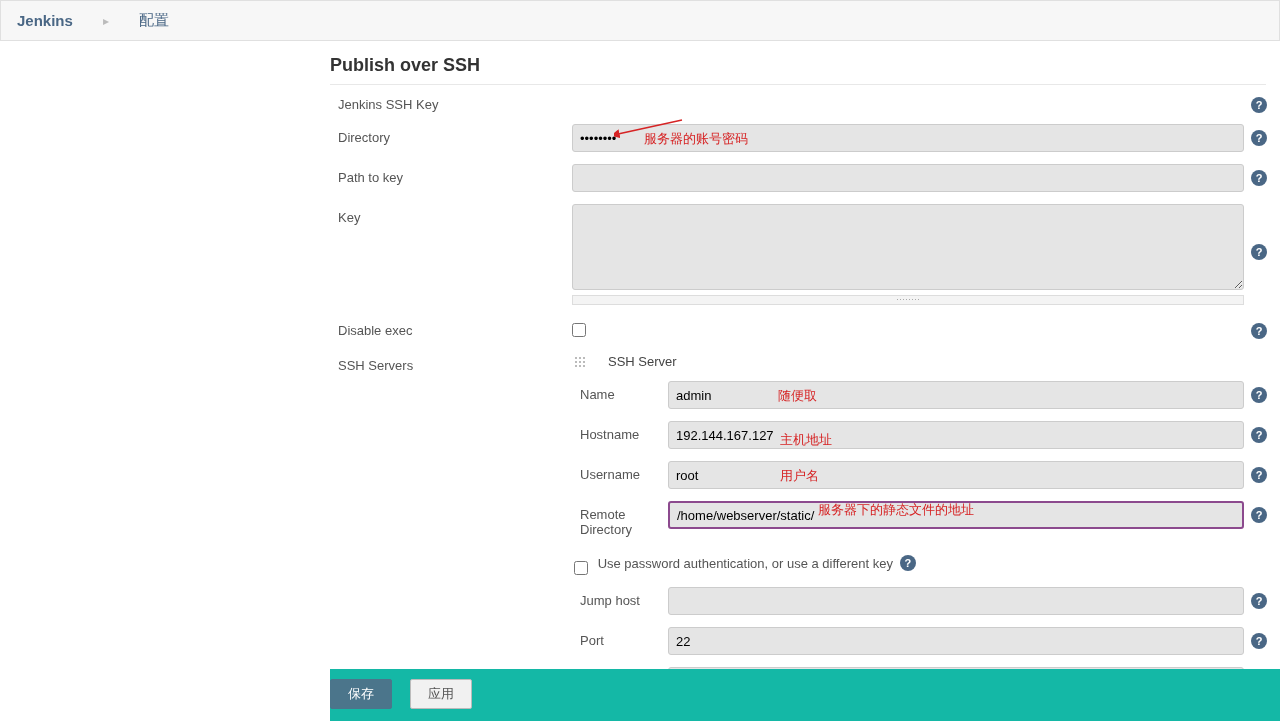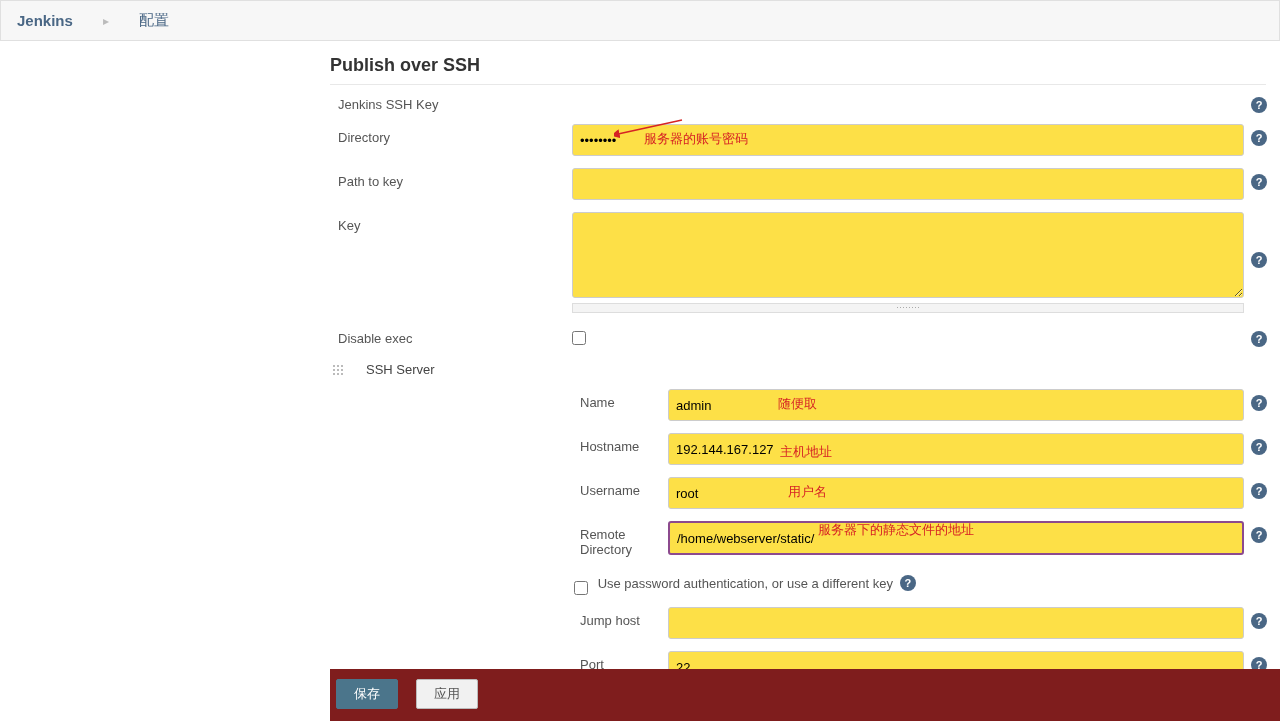--- a/index.html
+++ b/index.html
@@ -13,34 +13,34 @@
 .content { flex: 1; padding-top: 10px; padding-right: 14px; }
 .section-title { font-weight: bold; font-size: 18px; padding: 4px 0 8px 0; border-bottom: 1px solid #e8e8e8; margin-bottom: 0; }
 .form-row { display: flex; align-items: flex-start; padding: 6px 0; position: relative; }
 .form-label { width: 242px; flex-shrink: 0; font-size: 13px; color: #555; padding-top: 6px; padding-left: 8px; }
 .form-field { flex: 1; position: relative; padding-right: 22px; }
 .sub-row .form-label { width: 96px; padding-left: 8px; }
 .sub-block { margin-left: 242px; }
 .sub-header { display: flex; align-items: center; gap: 22px; padding: 2px 0 6px 2px; color: #444; }
 .drag-icon { display: inline-block; width: 12px; height: 12px; background-image: radial-gradient(#bbb 1px, transparent 1px); background-size: 4px 4px; }
 input[type=text], input[type=password], textarea {
-  width: 100%; border: 1px solid #ccc; border-radius: 3px; padding: 15px 7px;
-  font-size: 13px; height: 28px; background: #fde047;
+  width: 100%; border: 1px solid #ccc; border-radius: 3px; padding: 5px 7px;
+  font-size: 13px; height: 28px; background: #e5e5e5;
 }
 textarea { height: 86px; resize: both; }
 .checkbox { width: 14px; height: 14px; margin-top: 6px; }
 .help-icon { position: absolute; right: -1px; top: 6px; width: 16px; height: 16px;
   border-radius: 50%; background: #4a6785; color: #fff; font-size: 11px; font-weight: bold;
   display: flex; align-items: center; justify-content: center; cursor: pointer; }
 .drag-bar { height: 10px; border: 1px solid #ddd; background: #f4f4f4; margin-top: 2px; display:flex; align-items:center; justify-content:center;}
 .drag-bar::after{content:""; width:24px; height:4px; background-image: radial-gradient(#aaa 0.8px, transparent 0.8px); background-size: 3px 3px;}
 .annot { position: absolute; color: #d62324; font-size: 13px; pointer-events: none; }
 .arrow { position: absolute; pointer-events: none; }
 .highlighted { border: 2px solid #8c4a8e !important; }
-.button-bar { position: fixed; bottom: 0; left: 330px; right: 0; background: #7f1d1d; padding: 10px 0 12px 6px; display: flex; gap: 18px; }
+.button-bar { position: fixed; bottom: 0; left: 330px; right: 0; background: #14b8a6; padding: 10px 0 12px 0; display: flex; gap: 18px; }
 .btn { min-width: 62px; height: 30px; border: 1px solid #bbb; background: #f1f1f1; color: #555; font-size: 13px; cursor: pointer; border-radius: 2px; }
 .btn.primary { background: #4b758b; border-color: #4b758b; color: #fff; }
 .muted { color: #aaa; }
 </style>
 </head>
 <body>
 
 <div class="breadcrumb-bar">
   <a href="#">Jenkins</a>
   <span class="breadcrumb-sep">▸</span>
@@ -96,20 +96,21 @@
 
     <div class="form-row">
       <div class="form-label">Disable exec</div>
       <div class="form-field">
         <input type="checkbox" class="checkbox" style="">
         <span class="help-icon">?</span>
       </div>
     </div>
 
     <div class="form-row" style="padding-bottom:0;">
+      <div class="form-label">SSH Servers</div>
       <div class="form-field">
         <div class="sub-header">
           <span class="drag-icon"></span>
           <span>SSH Server</span>
         </div>
       </div>
     </div>
 
     <div class="sub-block">
 
@@ -129,21 +130,21 @@
           <span class="help-icon">?</span>
           <span class="annot" style="left:112px; top:10px;">主机地址</span>
         </div>
       </div>
 
       <div class="form-row sub-row">
         <div class="form-label">Username</div>
         <div class="form-field">
           <input type="text" value="root" style="">
           <span class="help-icon">?</span>
-          <span class="annot" style="left:120px; top:6px;">用户名</span>
+          <span class="annot" style="left:112px; top:6px;">用户名</span>
         </div>
       </div>
 
       <div class="form-row sub-row">
         <div class="form-label">Remote Directory</div>
         <div class="form-field">
           <input type="text" class="highlighted" value="/home/webserver/static/" style="">
           <span class="help-icon">?</span>
           <span class="annot" style="left:150px; top:0;">服务器下的静态文件的地址</span>
         </div>

